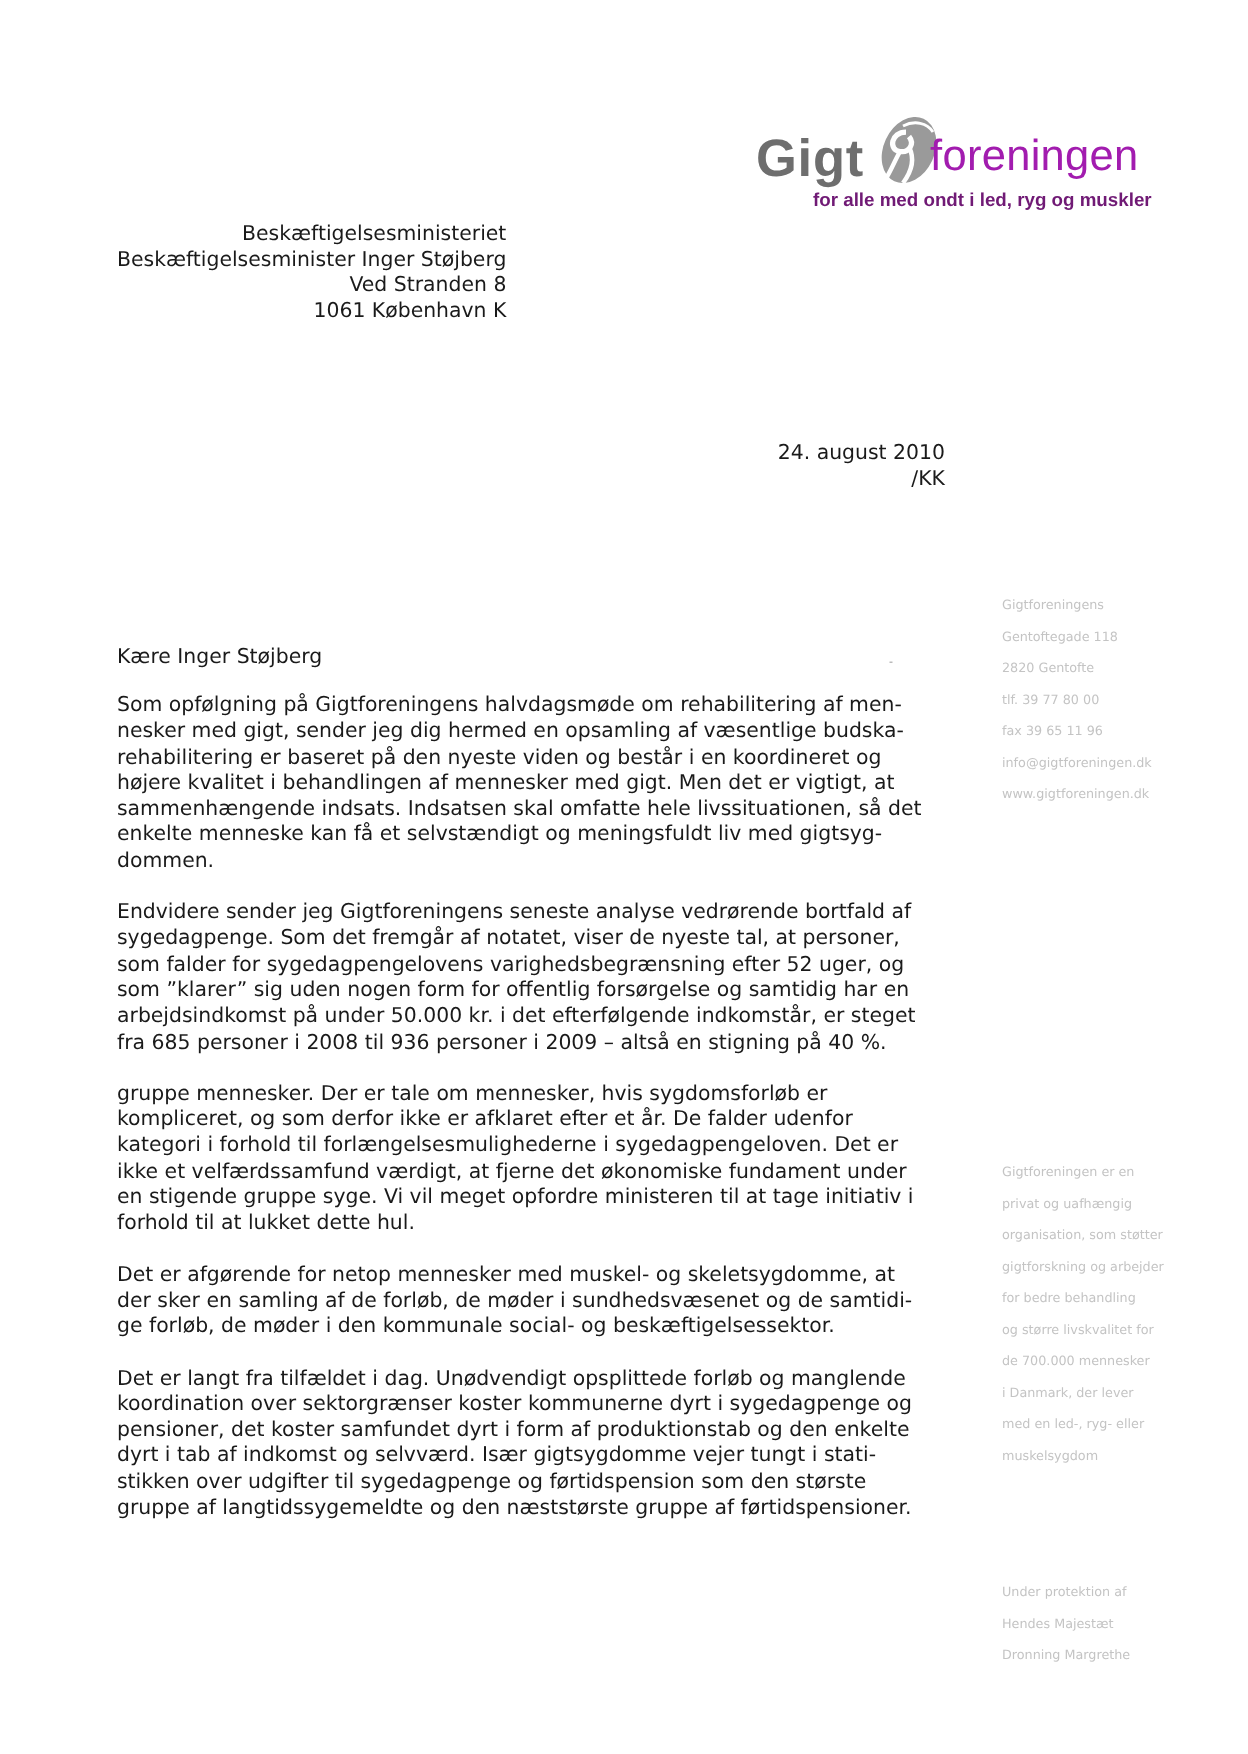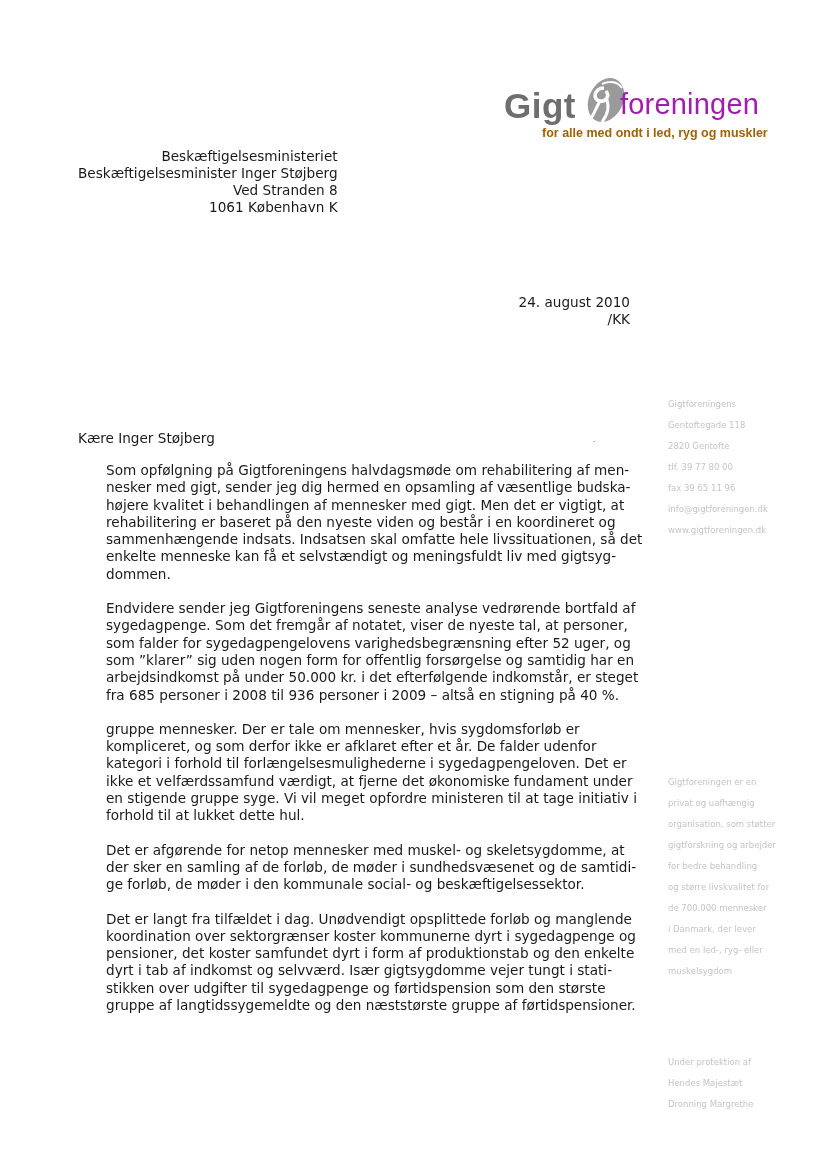--- a/index.html
+++ b/index.html
@@ -12,27 +12,27 @@
     position: absolute; left: 0; top: 10px; font-family: "Liberation Sans", sans-serif;
     font-weight: bold; font-size: 35px; color: #6e6e6e; letter-spacing: 0.5px;
   }
   .logo-mark { position: absolute; left: 76px; top: 0px; width: 46px; height: 50px; }
   .logo-foren {
     position: absolute; left: 116px; top: 12px; font-family: "Liberation Sans", sans-serif;
     font-size: 29px; color: #a21caf; letter-spacing: 0.2px;
   }
   .logo-tag {
     position: absolute; left: 38px; top: 50px; font-family: "Liberation Sans", sans-serif;
-    font-weight: bold; font-size: 12.5px; color: #a16207; white-space: nowrap;
+    font-weight: bold; font-size: 12.5px; color: #701a75; white-space: nowrap;
   }
   .recipient { position: absolute; left: 78px; top: 148px; font-size: 13.6px; line-height: 17px; }
   .recipient div { white-space: nowrap; text-align: right; }
   .date { position: absolute; right: 202px; top: 294px; font-size: 13.6px; line-height: 17px; text-align: right; }
   .salutation { position: absolute; left: 78px; top: 430px; font-size: 13.6px; }
-  .body-text { position: absolute; left: 78px; top: 462px; width: 575px; font-size: 13.6px; line-height: 17.3px; margin-left: 28px; }
+  .body-text { position: absolute; left: 78px; top: 462px; width: 575px; font-size: 13.6px; line-height: 17.3px; }
   .body-text p { margin: 0 0 17px 0; }
   .body-text .line { display: block; white-space: nowrap; }
   .sidebar { position: absolute; left: 668px; font-family: "DejaVu Sans", sans-serif; font-size: 8.5px; color: #c4c4c4; line-height: 21px; }
   .sidebar div { white-space: nowrap; }
   .side-contact { top: 394px; }
   .side-about { top: 772px; }
   .side-patron { top: 1052px; }
   .dot { position: absolute; left: 593px; top: 441px; width: 2px; height: 1px; background: #bbb; }
 </style>
 </head>
@@ -63,22 +63,22 @@
   <div>/KK</div>
 </div>
 
 <div class="salutation">Kære Inger Støjberg</div>
 <div class="dot"></div>
 
 <div class="body-text">
   <p>
     <span class="line">Som opfølgning på Gigtforeningens halvdagsmøde om rehabilitering af men-</span>
     <span class="line">nesker med gigt, sender jeg dig hermed en opsamling af væsentlige budska-</span>
+    <span class="line">rehabilitering er baseret på den nyeste viden og består i en koordineret og</span>
     <span class="line">højere kvalitet i behandlingen af mennesker med gigt. Men det er vigtigt, at</span>
-    <span class="line">rehabilitering er baseret på den nyeste viden og består i en koordineret og</span>
     <span class="line">sammenhængende indsats. Indsatsen skal omfatte hele livssituationen, så det</span>
     <span class="line">enkelte menneske kan få et selvstændigt og meningsfuldt liv med gigtsyg-</span>
     <span class="line">dommen.</span>
   </p>
   <p>
     <span class="line">Endvidere sender jeg Gigtforeningens seneste analyse vedrørende bortfald af</span>
     <span class="line">sygedagpenge. Som det fremgår af notatet, viser de nyeste tal, at personer,</span>
     <span class="line">som falder for sygedagpengelovens varighedsbegrænsning efter 52 uger, og</span>
     <span class="line">som ”klarer” sig uden nogen form for offentlig forsørgelse og samtidig har en</span>
     <span class="line">arbejdsindkomst på under 50.000 kr. i det efterfølgende indkomstår, er steget</span>

